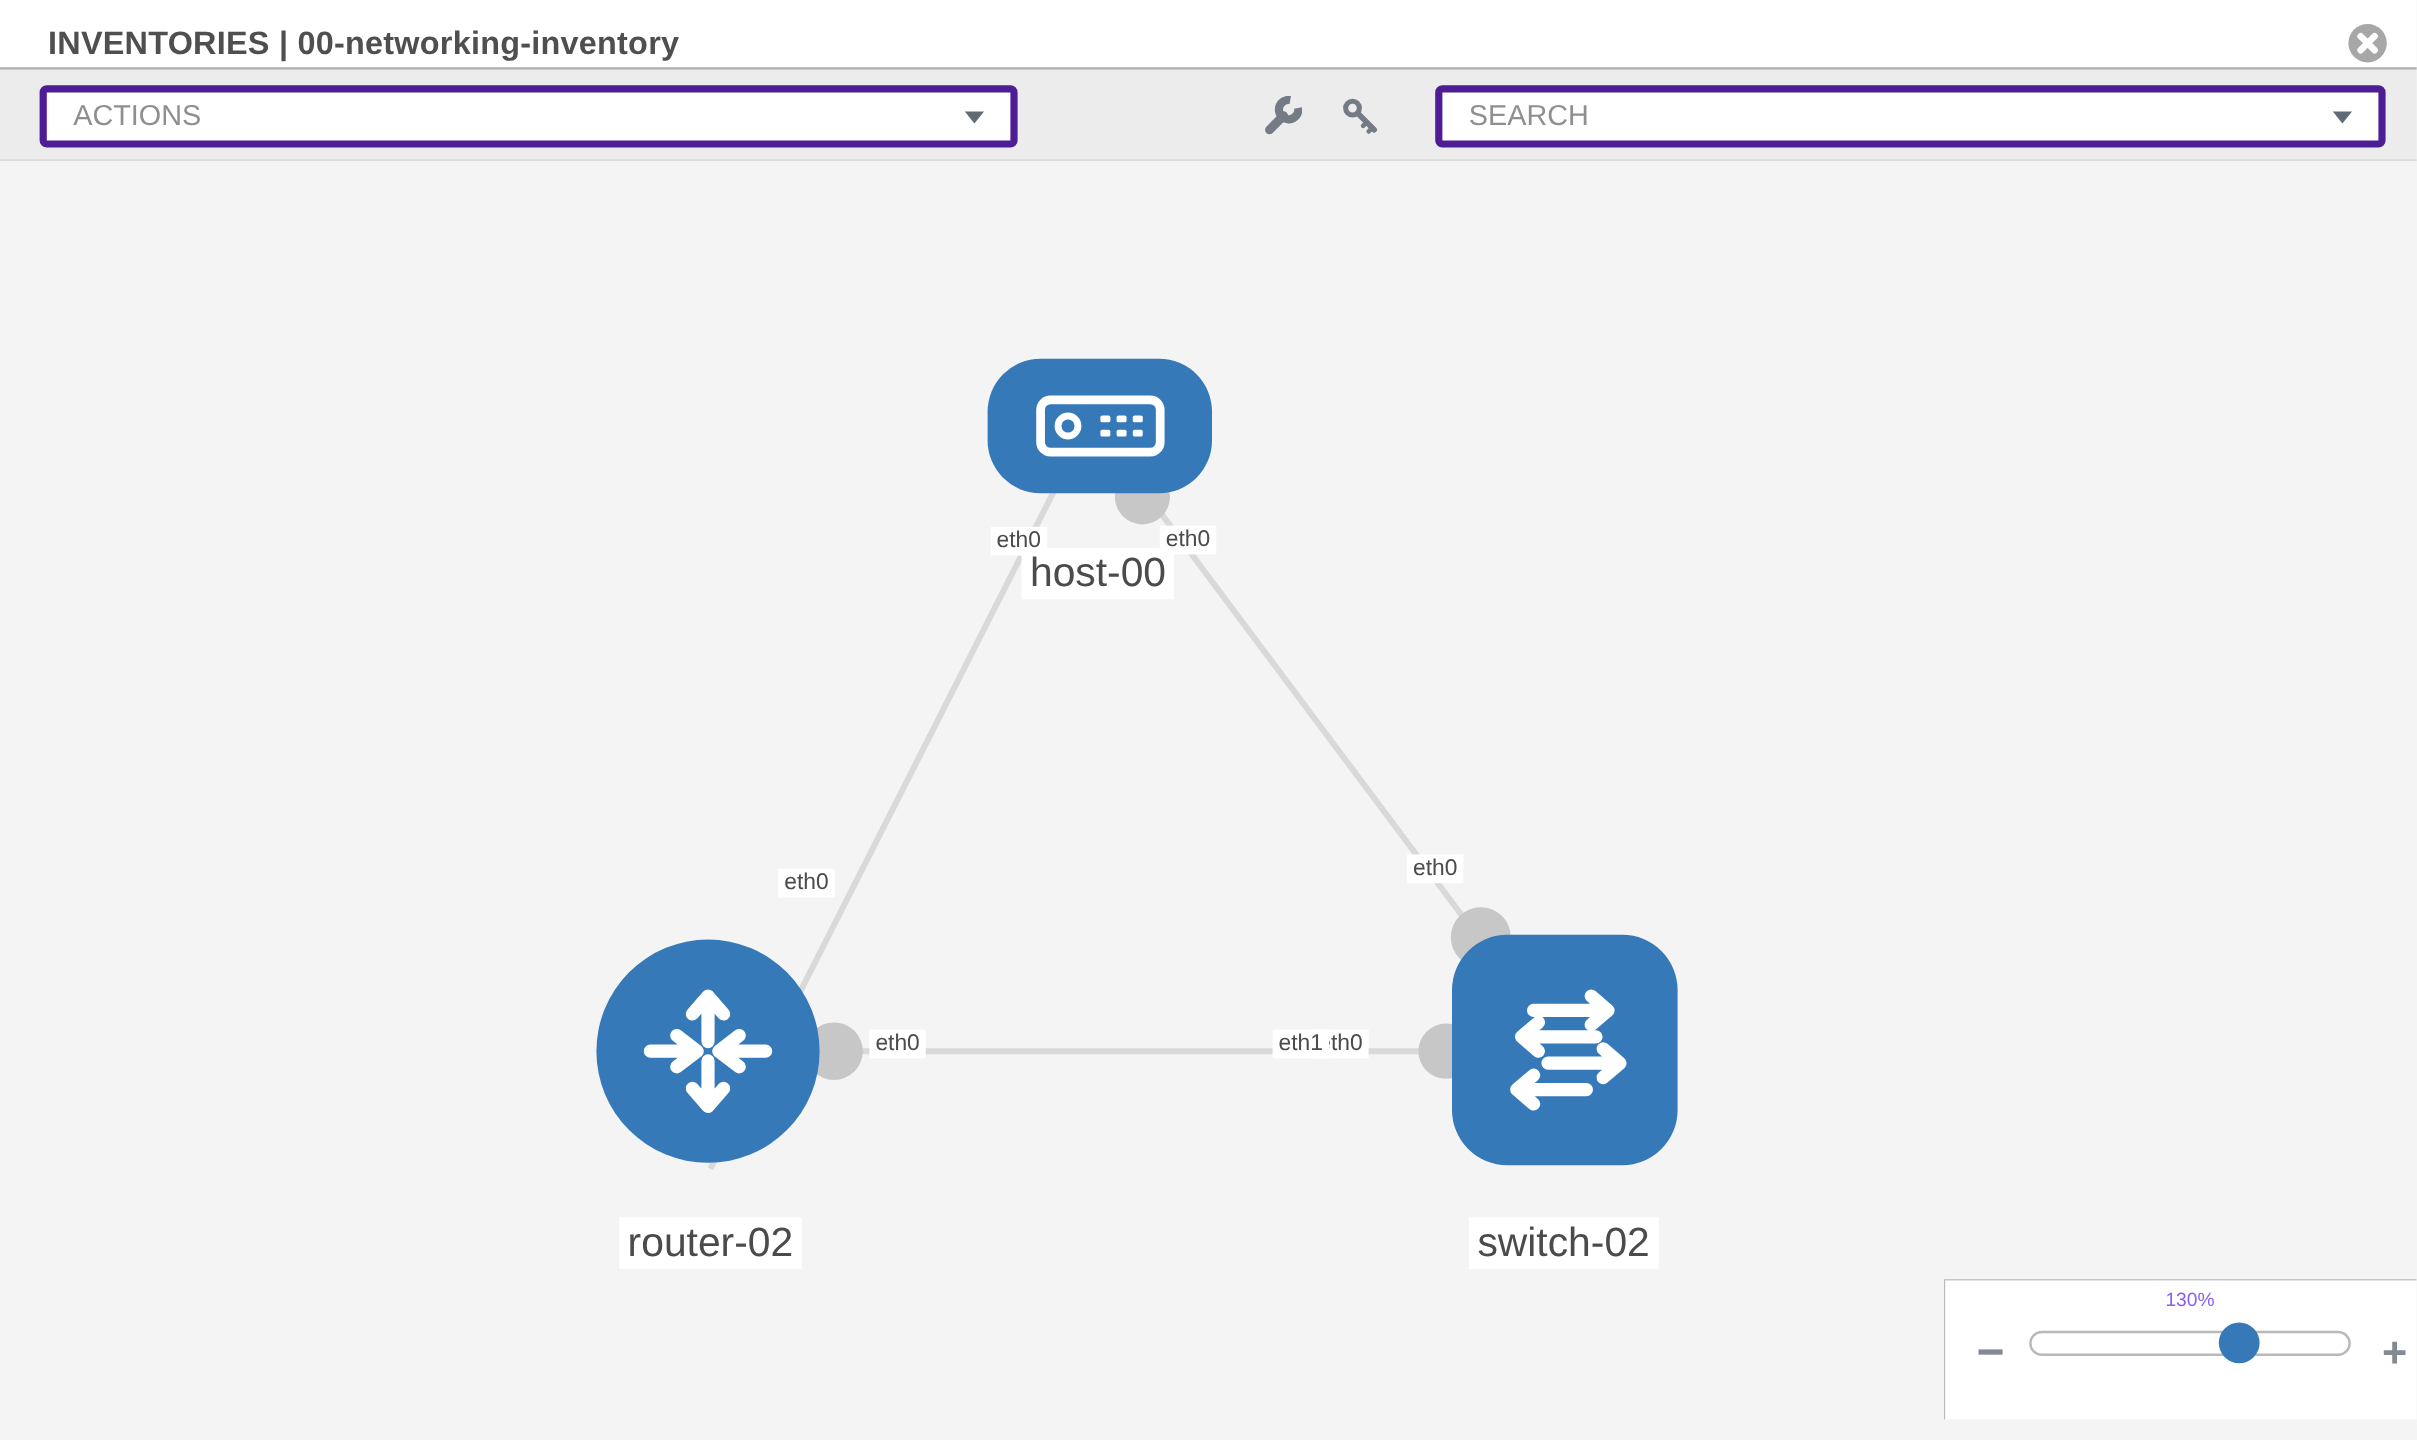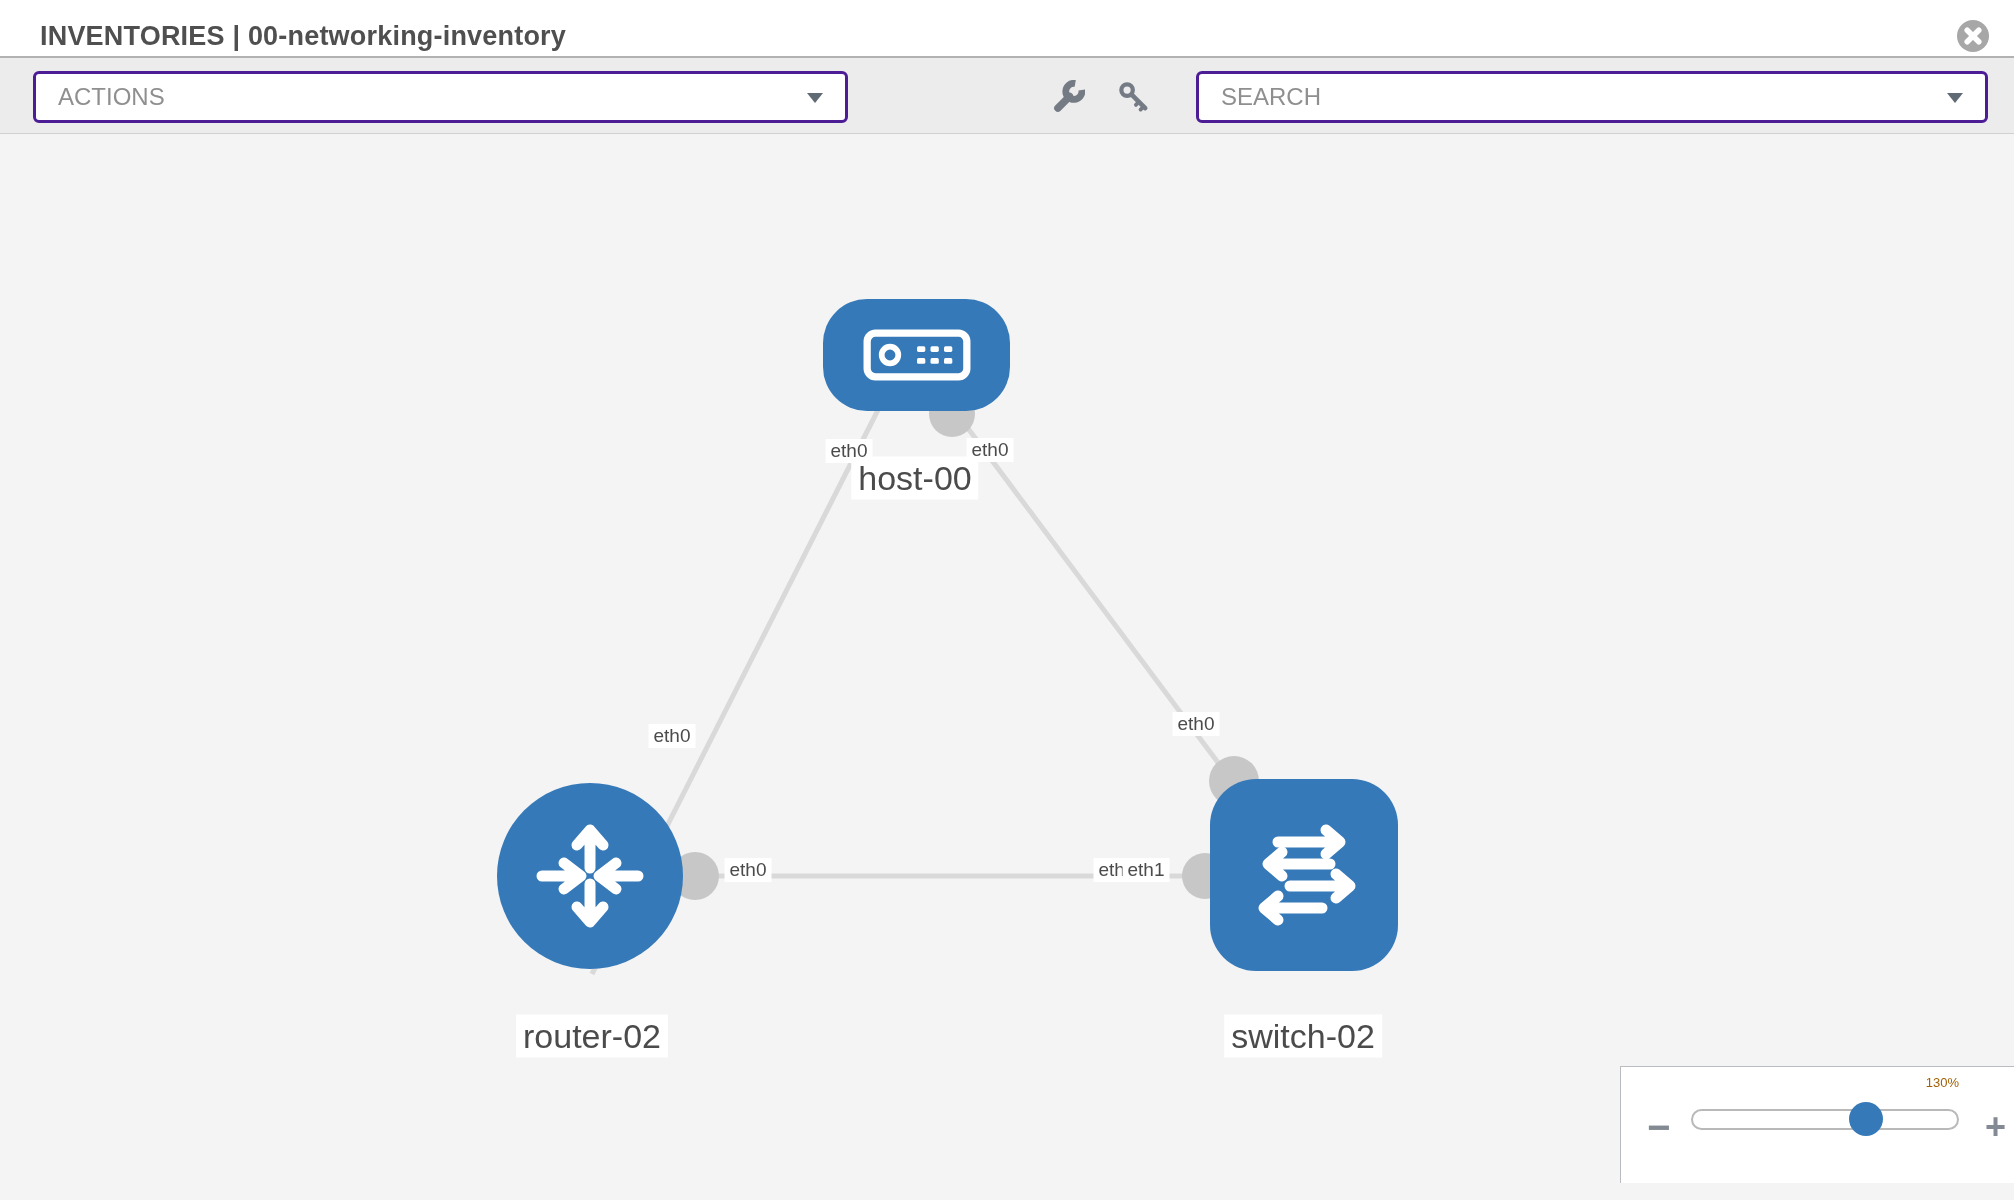--- a/index.html
+++ b/index.html
@@ -24,21 +24,21 @@
     background:transparent; border:none; cursor:pointer; padding:0;
   }
 
   
   .toolbar {
     position:relative; height:78px; background:#ececec;
     border-top:2px solid #b2b2b2; border-bottom:1px solid #d0d0d0;
   }
   .combo {
     position:absolute; top:13px; height:52px; background:#ffffff;
-    border:3px solid #4c1d95; border-radius:6px;
+    border:6px solid #4c1d95; border-radius:6px;
     display:flex; align-items:center;
   }
   .combo.actions { left:33px; width:815px; cursor:pointer; }
   .combo.search  { left:1196px; width:792px;align-items:center; }
   .combo-label {
     padding-left:22px; font-size:24px; color:var(--placeholder-gray,#8f8f8f);
   }
   .combo .caret {
     position:absolute; right:22px; top:50%; margin-top:-4px;
     width:0; height:0;
@@ -76,22 +76,22 @@
   .lbl.small { font-size:19px; padding:1px 5px;text-align:right; }
   .lbl.over  { z-index:4; }
 
   
   .zoompanel {
     position:absolute; left:1620px; top:932px; width:394px; height:118px;
     background:#ffffff; border-top:1px solid #b9bcc0; border-left:1px solid #b9bcc0;
     z-index:5;
   }
   .zoomval {
-    position:absolute; left:70px; top:8px; width:268px; text-align:right;
-    font-size:13px; color:#a16207;
+    position:absolute; left:70px; top:8px; width:268px; text-align:center;
+    font-size:16px; color:#8b5cf6;
   }
   .zbtn {
     position:absolute; background:transparent; border:none; cursor:pointer;
     color:#848a93; font-weight:bold; font-family:inherit; line-height:1;
   }
   .zbtn.minus { left:26px;  top:40px; font-size:40px; }
   .zbtn.plus  { left:364px; top:42px; font-size:36px; }
   .ztrack {
     position:absolute; left:70px; top:42px; width:268px; height:21px;
     background:#ffffff; border:2px solid #b9b9b9; border-radius:11px; cursor:pointer;
@@ -194,21 +194,21 @@
     <span class="lbl big" style="left:915px; top:304px;">host-00</span>
     <span class="lbl big" style="left:592px; top:862px;">router-02</span>
     <span class="lbl big" style="left:1303px; top:862px;">switch-02</span>
 
     <span class="lbl small" style="left:849px;  top:317px;">eth0</span>
     <span class="lbl small" style="left:990px;  top:316px;">eth0</span>
     <span class="lbl small" style="left:672px;  top:602px;">eth0</span>
     <span class="lbl small" style="left:748px;  top:736px;">eth0</span>
     <span class="lbl small" style="left:1196px; top:590px;">eth0</span>
     <span class="lbl small" style="left:1117px; top:736px;">eth0</span>
-    <span class="lbl small over" style="left:1146px; top:736px;">eth1</span>
+    <span class="lbl small over" style="left:1084px; top:736px;">eth1</span>
 
     <div class="zoompanel">
       <div class="zoomval">130%</div>
       <button class="zbtn minus">−</button>
       <div class="ztrack">
         <div class="zthumb"></div>
       </div>
       <button class="zbtn plus">+</button>
     </div>
 

